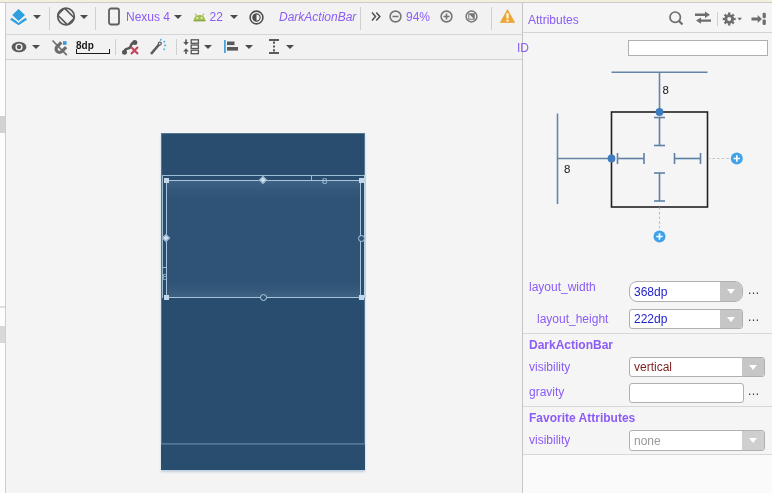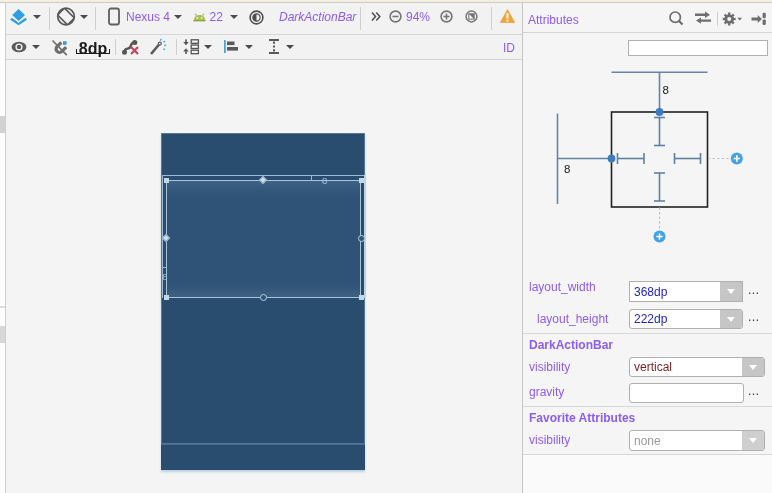--- a/index.html
+++ b/index.html
@@ -108,21 +108,21 @@
 <div class="abs" style="left:32px;top:44.5px;width:0;height:0;border-left:4px solid transparent;border-right:4px solid transparent;border-top:4.5px solid #4b4b4b;"></div>
 
 <svg class="abs" style="left:51px;top:39px;" width="18" height="18" viewBox="0 0 18 18">
   <g transform="translate(8.5,10) rotate(45)">
     <path d="M-5 -6 L-5 0 A5 5 0 0 0 5 0 L5 -6 L1.8 -6 L1.8 0 A1.8 1.8 0 0 1 -1.8 0 L-1.8 -6 Z" fill="#6e6e6e"></path>
   </g>
   <rect x="12" y="2.2" width="3.6" height="3.6" fill="#3d9ad1"></rect>
   <line x1="1.5" y1="1.5" x2="15.8" y2="16.2" stroke="#6e6e6e" stroke-width="1.7"></line>
 </svg>
 
-<div class="abs" style="left:76px;top:40px;width:34px;height:14px;font-size:16px;font-weight:bold;color:#1a1a1a;text-align:center;">8dp</div>
+<div class="abs" style="left:76px;top:40px;width:34px;height:14px;font-size:10px;font-weight:bold;color:#1a1a1a;">8dp</div>
 <div class="abs" style="left:76px;top:49px;width:34px;height:5px;border-left:1.5px solid #1a1a1a;border-right:1.5px solid #1a1a1a;border-bottom:1.5px solid #1a1a1a;"></div>
 
 <svg class="abs" style="left:121px;top:39px;" width="20" height="18" viewBox="0 0 20 18">
   <path d="M3.5 13 C3.5 8.5 7.5 10.5 9 8.5 C10.5 6.5 9.5 3.5 13.5 3.5" fill="none" stroke="#565656" stroke-width="2.5"></path>
   <circle cx="3.5" cy="13.2" r="2.5" fill="#565656"></circle>
   <circle cx="13.8" cy="3.6" r="2.5" fill="#565656"></circle>
 </svg>
 <svg class="abs" style="left:129px;top:45px;" width="11" height="11" viewBox="0 0 11 11">
   <path d="M2 2 L9 9 M9 2 L2 9" stroke="#c4465c" stroke-width="2.2"></path>
 </svg>
@@ -223,21 +223,21 @@
   </g>
 </svg>
 <svg class="abs" style="left:751px;top:11px;" width="16" height="16" viewBox="0 0 16 16">
   <g fill="#6e6e6e">
     <path d="M0.5 6.6 h6.2 v-2.6 l4.2 4 -4.2 4 v-2.6 h-6.2 Z"></path>
     <rect x="11.6" y="1.8" width="3.2" height="5.5" rx="1.2"></rect>
     <rect x="11.6" y="8.4" width="3.2" height="5.5" rx="1.2"></rect>
   </g>
 </svg>
 
-<div class="lbl" style="left:503px;top:41px;">ID</div>
+<div class="lbl" style="left:517px;top:41px;">ID</div>
 <div class="abs" style="left:627.5px;top:40px;width:140.5px;height:16px;background:#fff;border:1px solid #b0b0b0;"></div>
 
 <svg class="abs" style="left:523px;top:60px;" width="249px" height="200" viewBox="0 0 249 200">
   <g stroke="#6285a8" stroke-width="1.6" fill="none">
     <line x1="88.5" y1="12.2" x2="184.5" y2="12.2"></line>
     <line x1="136.5" y1="12.2" x2="136.5" y2="52"></line>
     <line x1="34.5" y1="53.5" x2="34.5" y2="144"></line>
     <line x1="34.5" y1="98.5" x2="88.5" y2="98.5"></line>
   </g>
   <rect x="88.5" y="52" width="96" height="95" fill="none" stroke="#222" stroke-width="1.6"></rect>
@@ -267,21 +267,21 @@
     <circle cx="136.5" cy="176.5" r="6" fill="#41a2e8"></circle>
     <path d="M136.5 173.3 v6.4 M133.3 176.5 h6.4" stroke="#fff" stroke-width="1.6"></path>
   </g>
   <g font-size="11.5" fill="#1a1a1a" font-family="Liberation Sans">
     <text x="139.5" y="34">8</text>
     <text x="41" y="113">8</text>
   </g>
 </svg>
 
 <div class="lbl" style="left:529px;top:280px;">layout_width</div>
-<div class="abs" style="left:629px;top:281px;width:113.5px;height:20.5px;background:#fff;border:1px solid #b0b0b0;border-radius:0;overflow:hidden;">
+<div class="abs" style="left:629px;top:281px;width:113.5px;height:20.5px;background:#fff;border:1px solid #b0b0b0;border-radius:8px;overflow:hidden;">
   <div style="position:absolute;left:4px;top:2.5px;font-size:12px;color:#2222cc;">368dp</div>
   <div style="position:absolute;right:0;top:0;width:22px;height:19px;background:#c6c6c6;"></div>
   <div style="position:absolute;right:7px;top:7px;width:0;height:0;border-left:4.5px solid transparent;border-right:4.5px solid transparent;border-top:5.5px solid #fff;"></div>
 </div>
 <div class="lbl" style="left:747.5px;top:283px;color:#333;">…</div>
 
 <div class="lbl" style="left:529px;top:311.5px;margin-left:8px;">layout_height</div>
 <div class="abs" style="left:629px;top:308.5px;width:113.5px;height:20.5px;background:#fff;border:1px solid #b0b0b0;border-radius:3px;overflow:hidden;">
   <div style="position:absolute;left:4px;top:2.5px;font-size:12px;color:#2222cc;">222dp</div>
   <div style="position:absolute;right:0;top:0;width:22px;height:19px;background:#c6c6c6;"></div>

